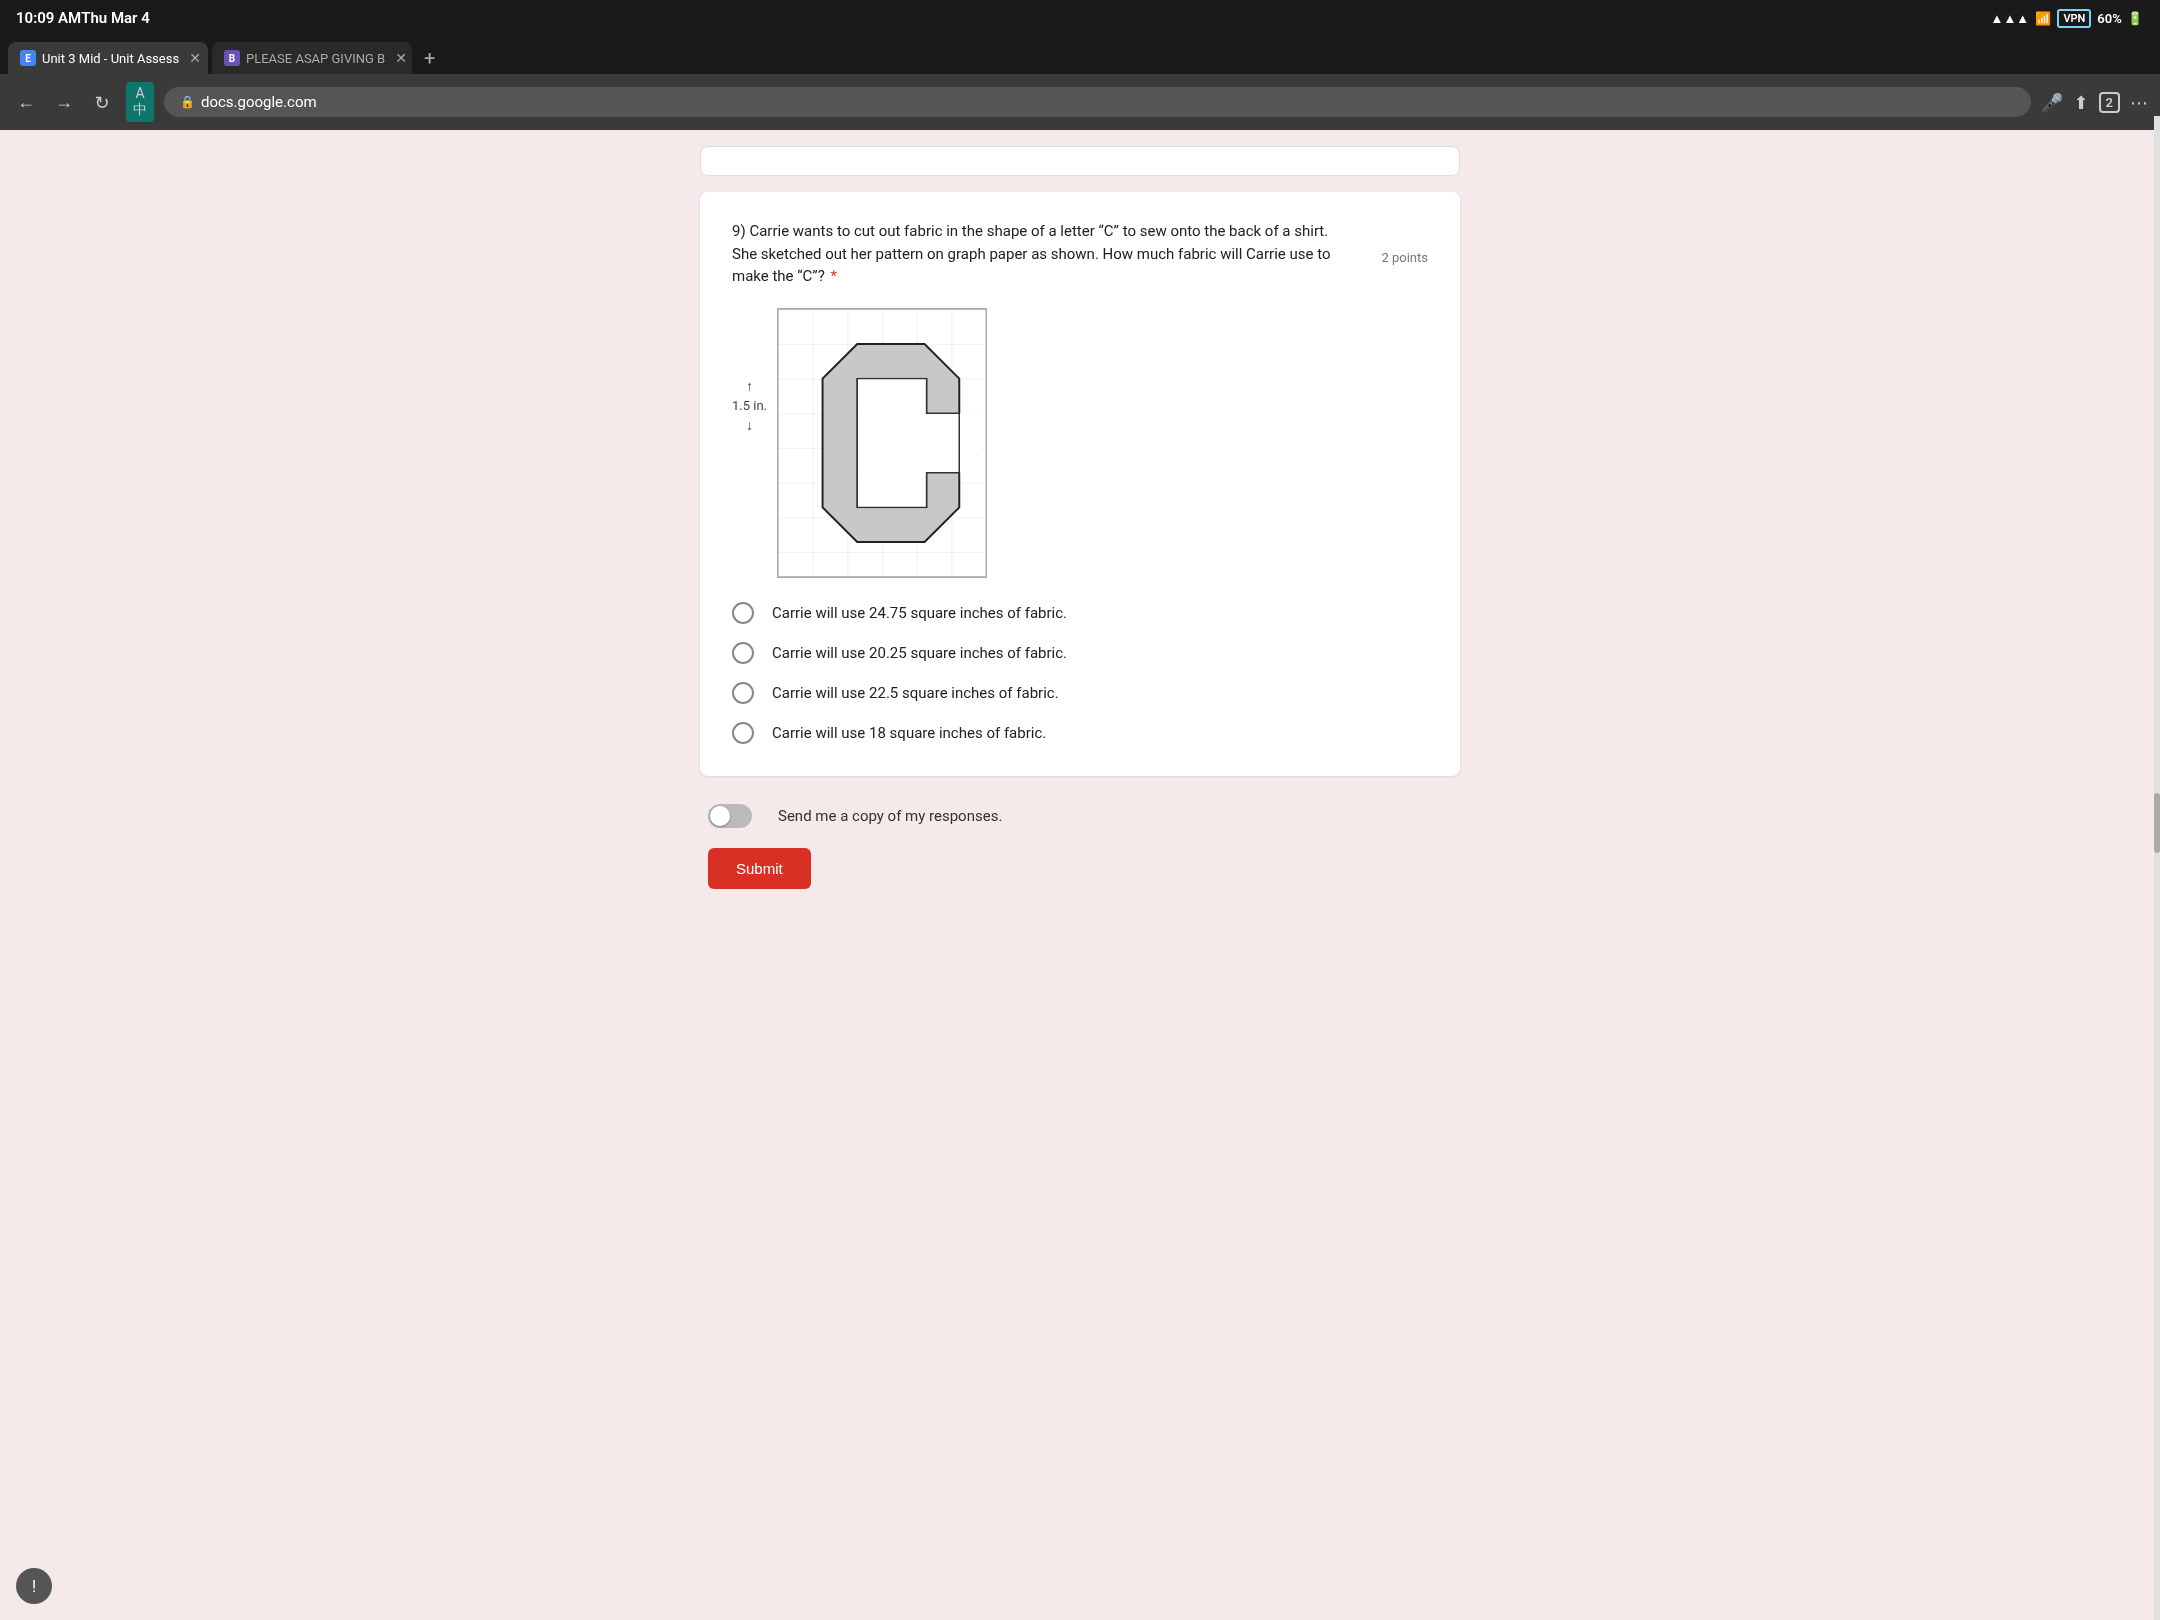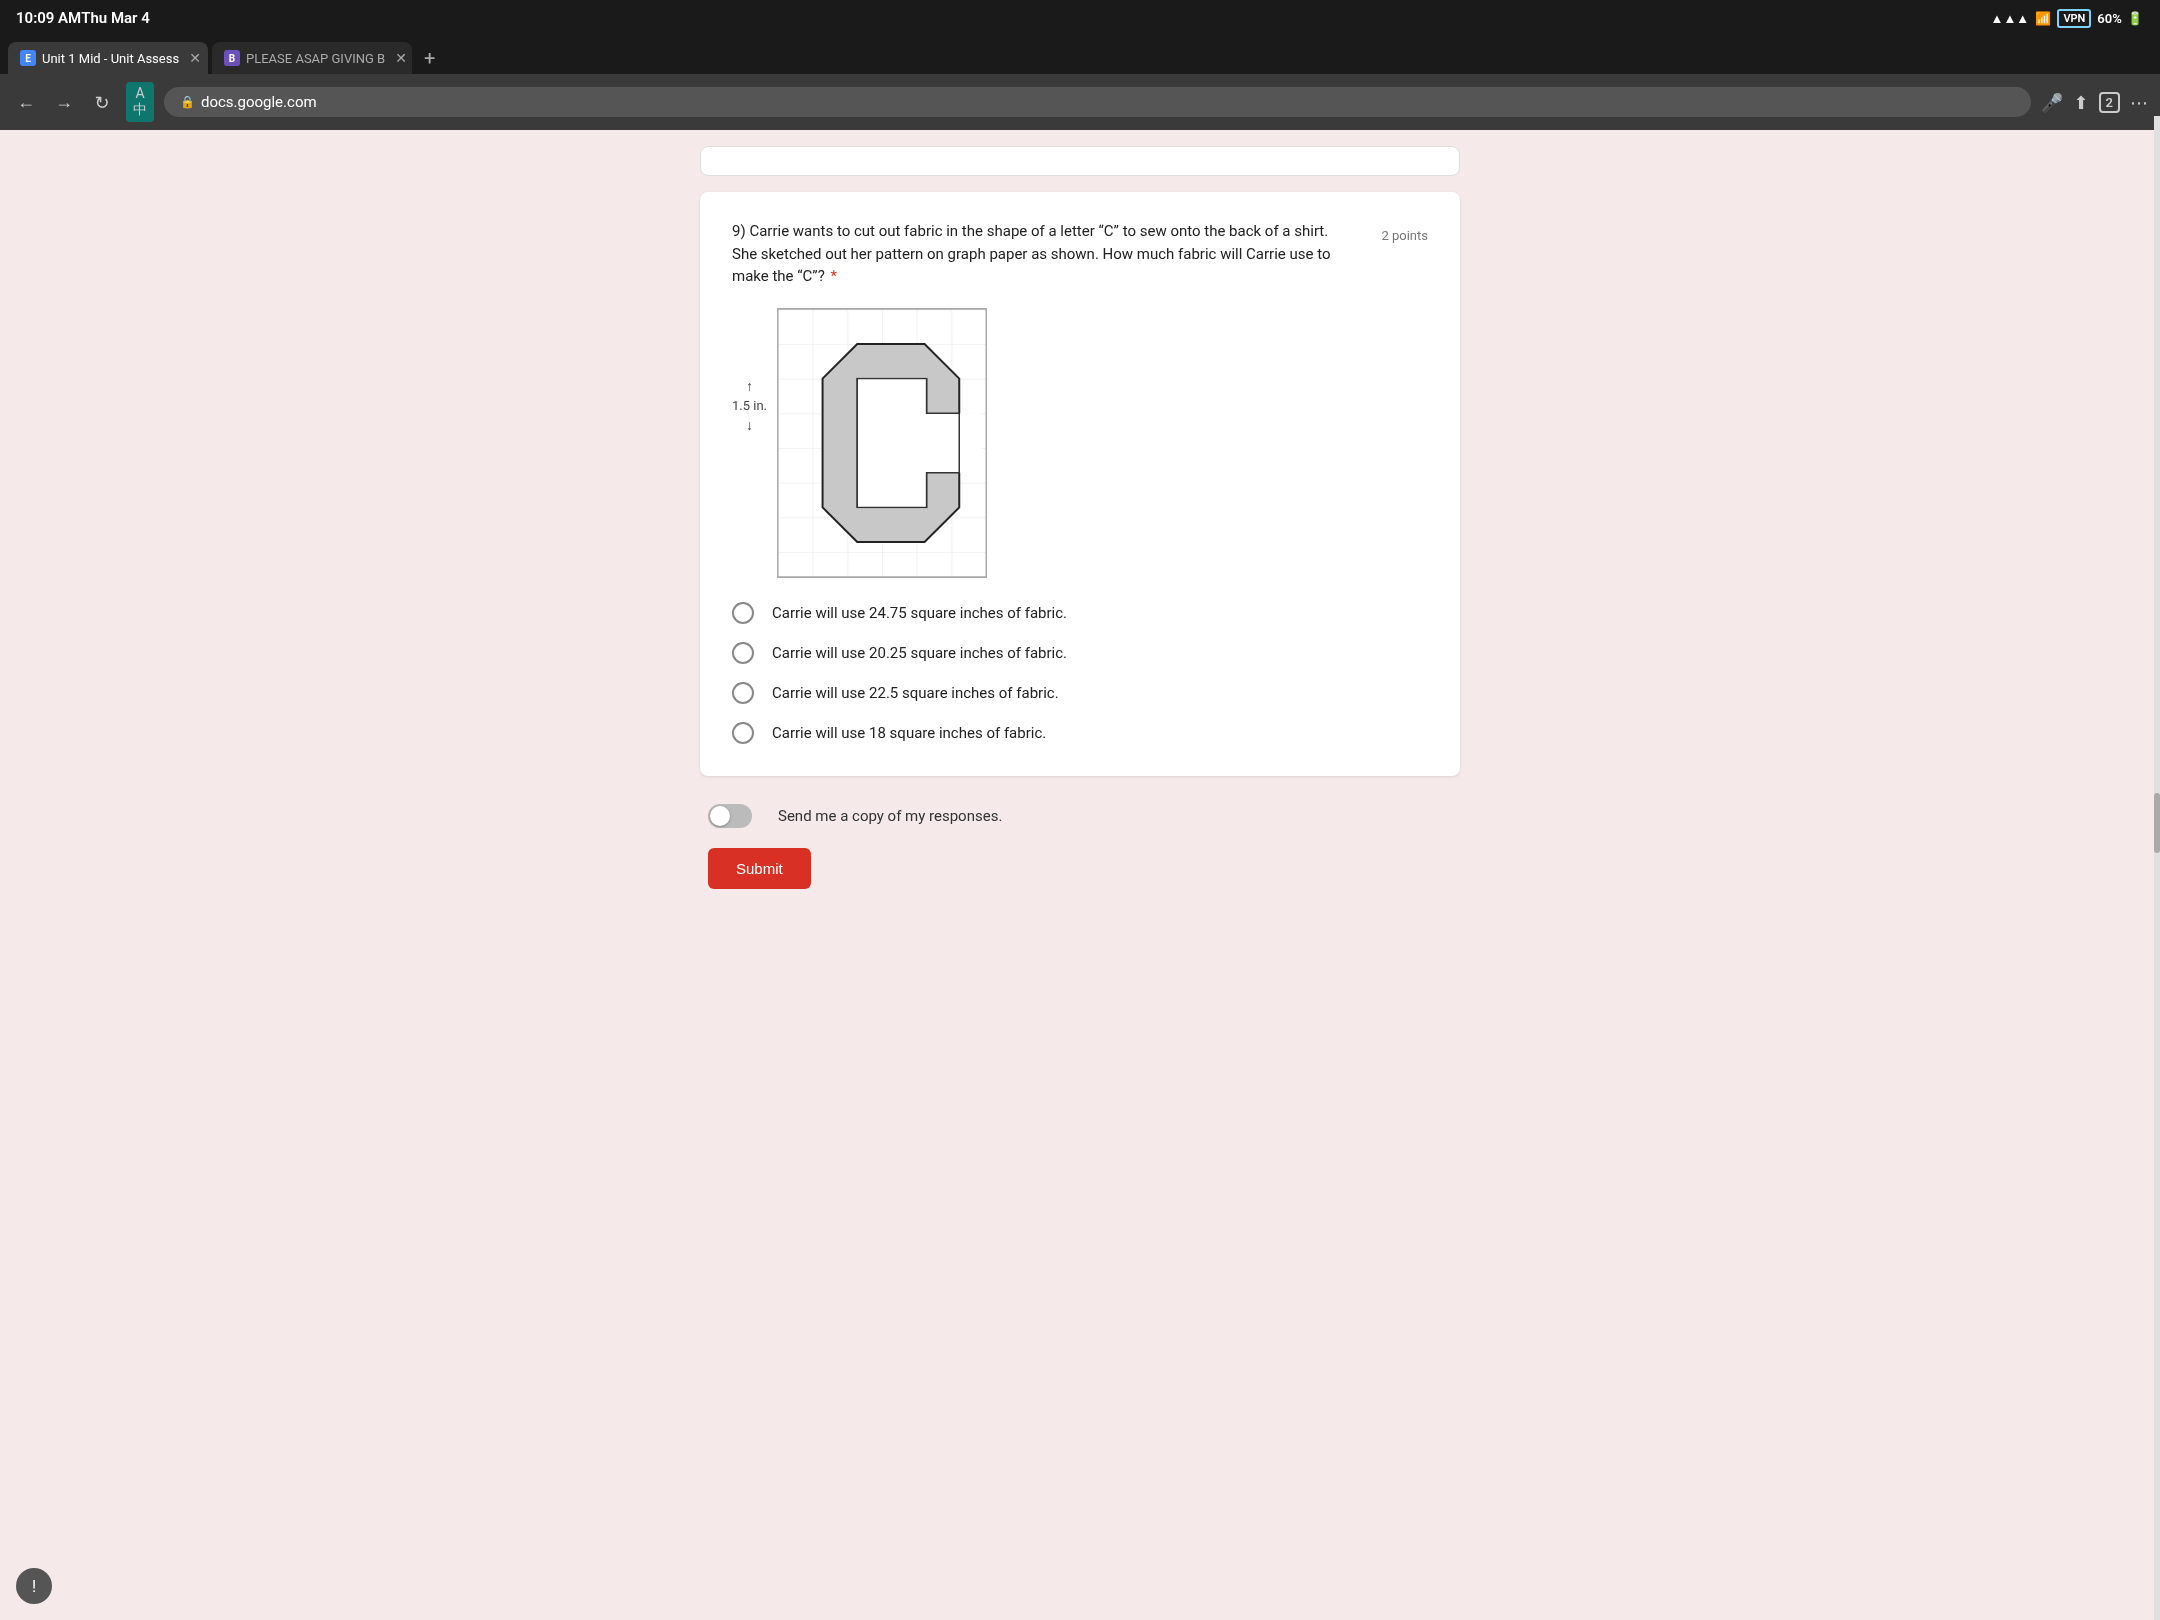--- a/index.html
+++ b/index.html
@@ -152,21 +152,21 @@
       border-radius: 8px;
       margin: 0 auto;
       max-width: 760px;
       padding: 28px 32px 32px 32px;
       box-shadow: 0 1px 3px rgba(0,0,0,0.1);
     }
 
     .question-header {
       display: flex;
       justify-content: space-between;
-      align-items: flex-start;
+      align-items: center;
       margin-bottom: 8px;
     }
     .question-text {
       font-size: 15px;
       color: #222;
       line-height: 1.5;
       flex: 1;
     }
     .question-text .required-star {
       color: #d93025;
@@ -325,21 +325,21 @@
     <span>60%</span>
     <span>🔋</span>
   </div>
 </div>
 
 <div class="browser-chrome">
 
   <div class="tab-bar">
     <div class="tab active">
       <div class="tab-icon google-docs">E</div>
-      <span>Unit 1 Mid - Unit Assess</span>
+      <span>Unit 3 Mid - Unit Assess</span>
       <span class="tab-close">✕</span>
     </div>
     <div class="tab inactive">
       <div class="tab-icon brainly">B</div>
       <span>PLEASE ASAP GIVING B</span>
       <span class="tab-close">✕</span>
     </div>
     <div class="tab-new">+</div>
   </div>
 

